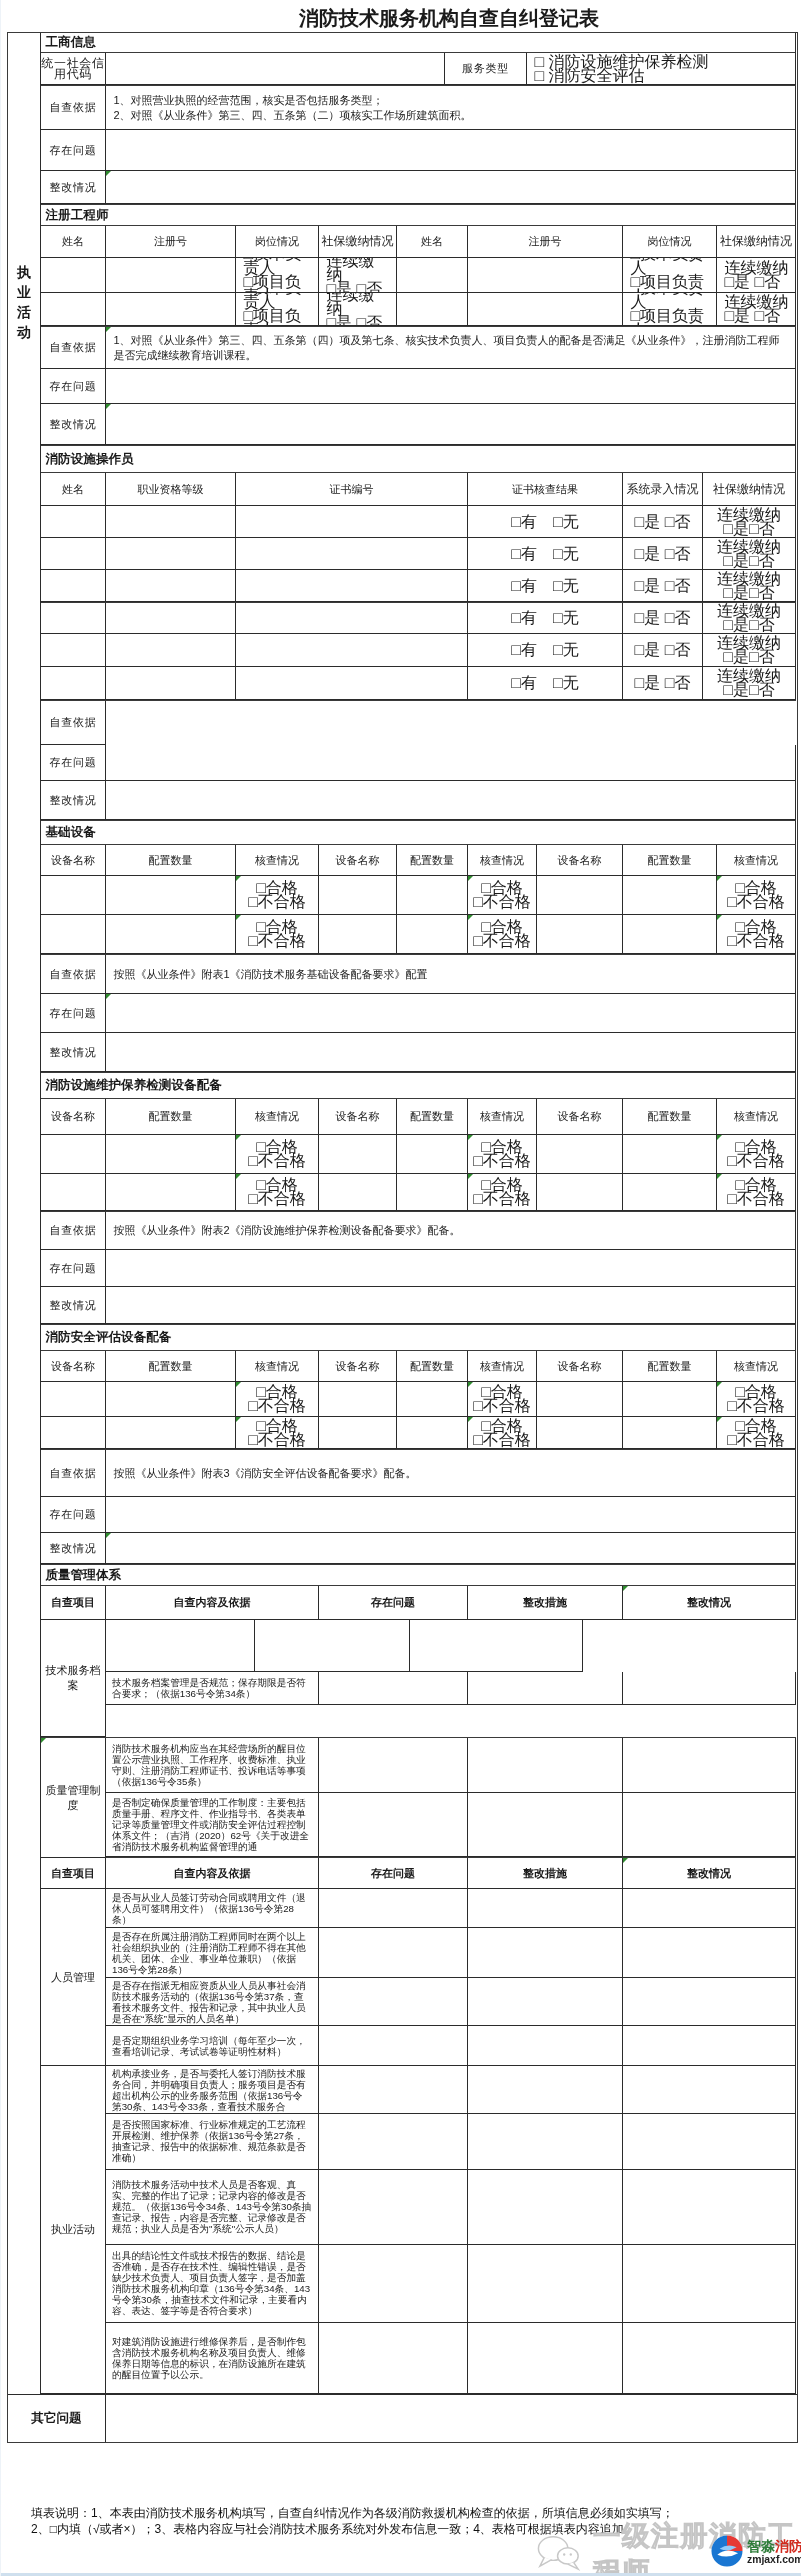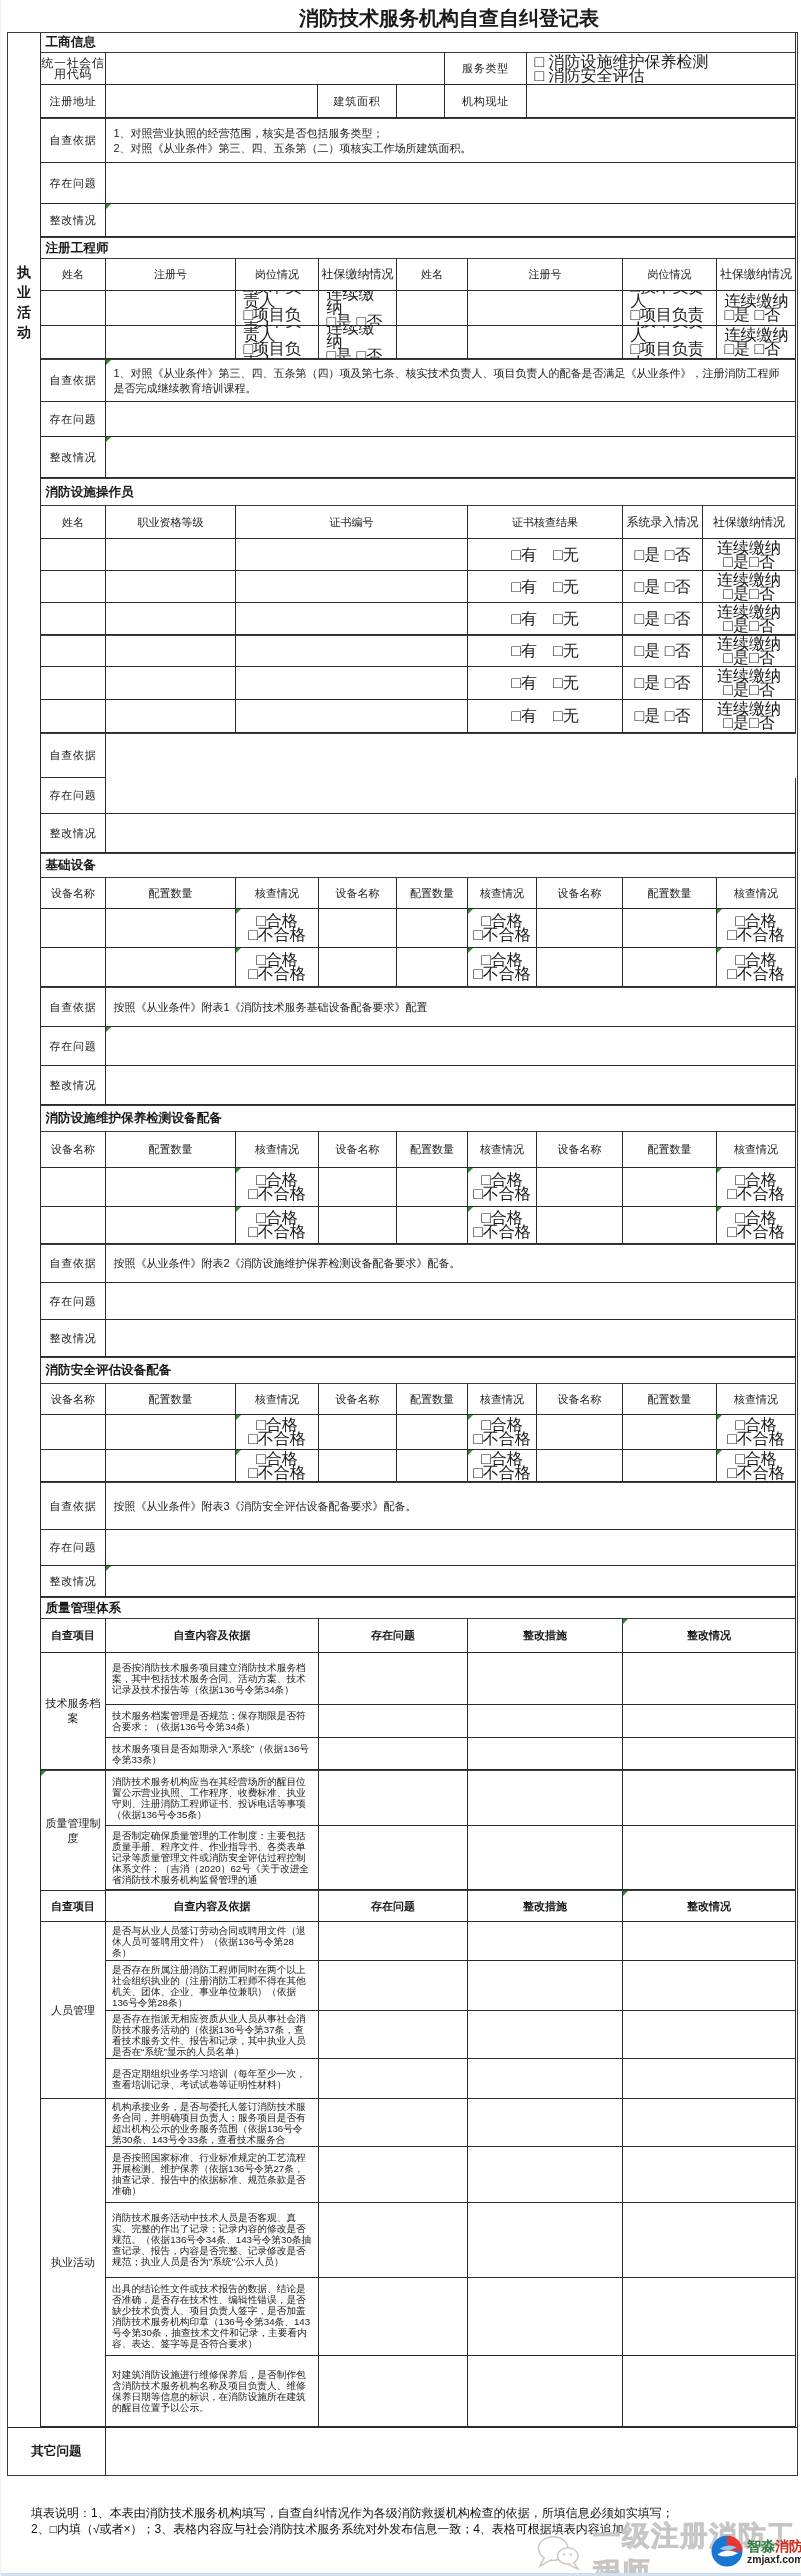--- a/index.html
+++ b/index.html
@@ -70,28 +70,20 @@
           </div>
         <div class="r" style="height:32px">
           <div class="c w87 sm lab">统一社会信用代码</div>
           <div class="c w457"></div>
           <div class="c w111 lab">服务类型</div>
           <div class="c w362 lft ck">
             <div>□  消防设施维护保养检测</div>
             <div>□  消防安全评估</div>
           </div>
         </div>
-        <div class="r" style="height:33px">
-          <div class="c w87 lab">注册地址</div>
-          <div class="c w285"></div>
-          <div class="c w107 lab">建筑面积</div>
-          <div class="c w65"></div>
-          <div class="c w111 lab">机构现址</div>
-          <div class="c w362"></div>
-        </div>
         <div class="r tt" style="height:45px">
           <div class="c w87 lab">自查依据</div>
           <div class="c w930 lft">
             <div>1、对照营业执照的经营范围，核实是否包括服务类型；</div>
             <div>2、对照《从业条件》第三、四、五条第（二）项核实工作场所建筑面积。</div>
           </div>
         </div>
         <div class="r" style="height:41px">
           <div class="c w87 lab">存在问题</div>
           <div class="c w930"></div>
@@ -468,33 +460,26 @@
           <div class="c w87 b">自查项目</div>
           <div class="c w287 b">自查内容及依据</div>
           <div class="c w201 b">存在问题</div>
           <div class="c w209 b">整改措施</div>
           <div class="c w233 b gm">整改情况</div>
         </div>
         <div class="r" style="height:117px">
           <div class="c w87" style="height:117px">技术服务档案</div>
           <div style="display:flex;flex-direction:column">
             <div class="r" style="height:52px">
-              <div class="c w287 qtxt">是否按消防技术服务项目建立消防技术服务档案，其中包括技术服务合同、活动方案、技术记录及技术报告等（依据136号令第34条）</div>
               <div class="c w201"></div>
               <div class="c w209"></div>
               <div class="c w233"></div>
             </div>
             <div class="r" style="height:33px">
               <div class="c w287 qtxt">技术服务档案管理是否规范；保存期限是否符合要求；（依据136号令第34条）</div>
-              <div class="c w201"></div>
-              <div class="c w209"></div>
-              <div class="c w233"></div>
-            </div>
-            <div class="r" style="height:32px">
-              <div class="c w287 qtxt">技术服务项目是否如期录入“系统”（依据136号令第33条）</div>
               <div class="c w201"></div>
               <div class="c w209"></div>
               <div class="c w233"></div>
             </div>
           </div>
         </div>
         <div class="r tt" style="height:120px">
           <div class="c w87 gm" style="height:120px">质量管理制度</div>
           <div style="display:flex;flex-direction:column">
             <div class="r" style="height:55px">

